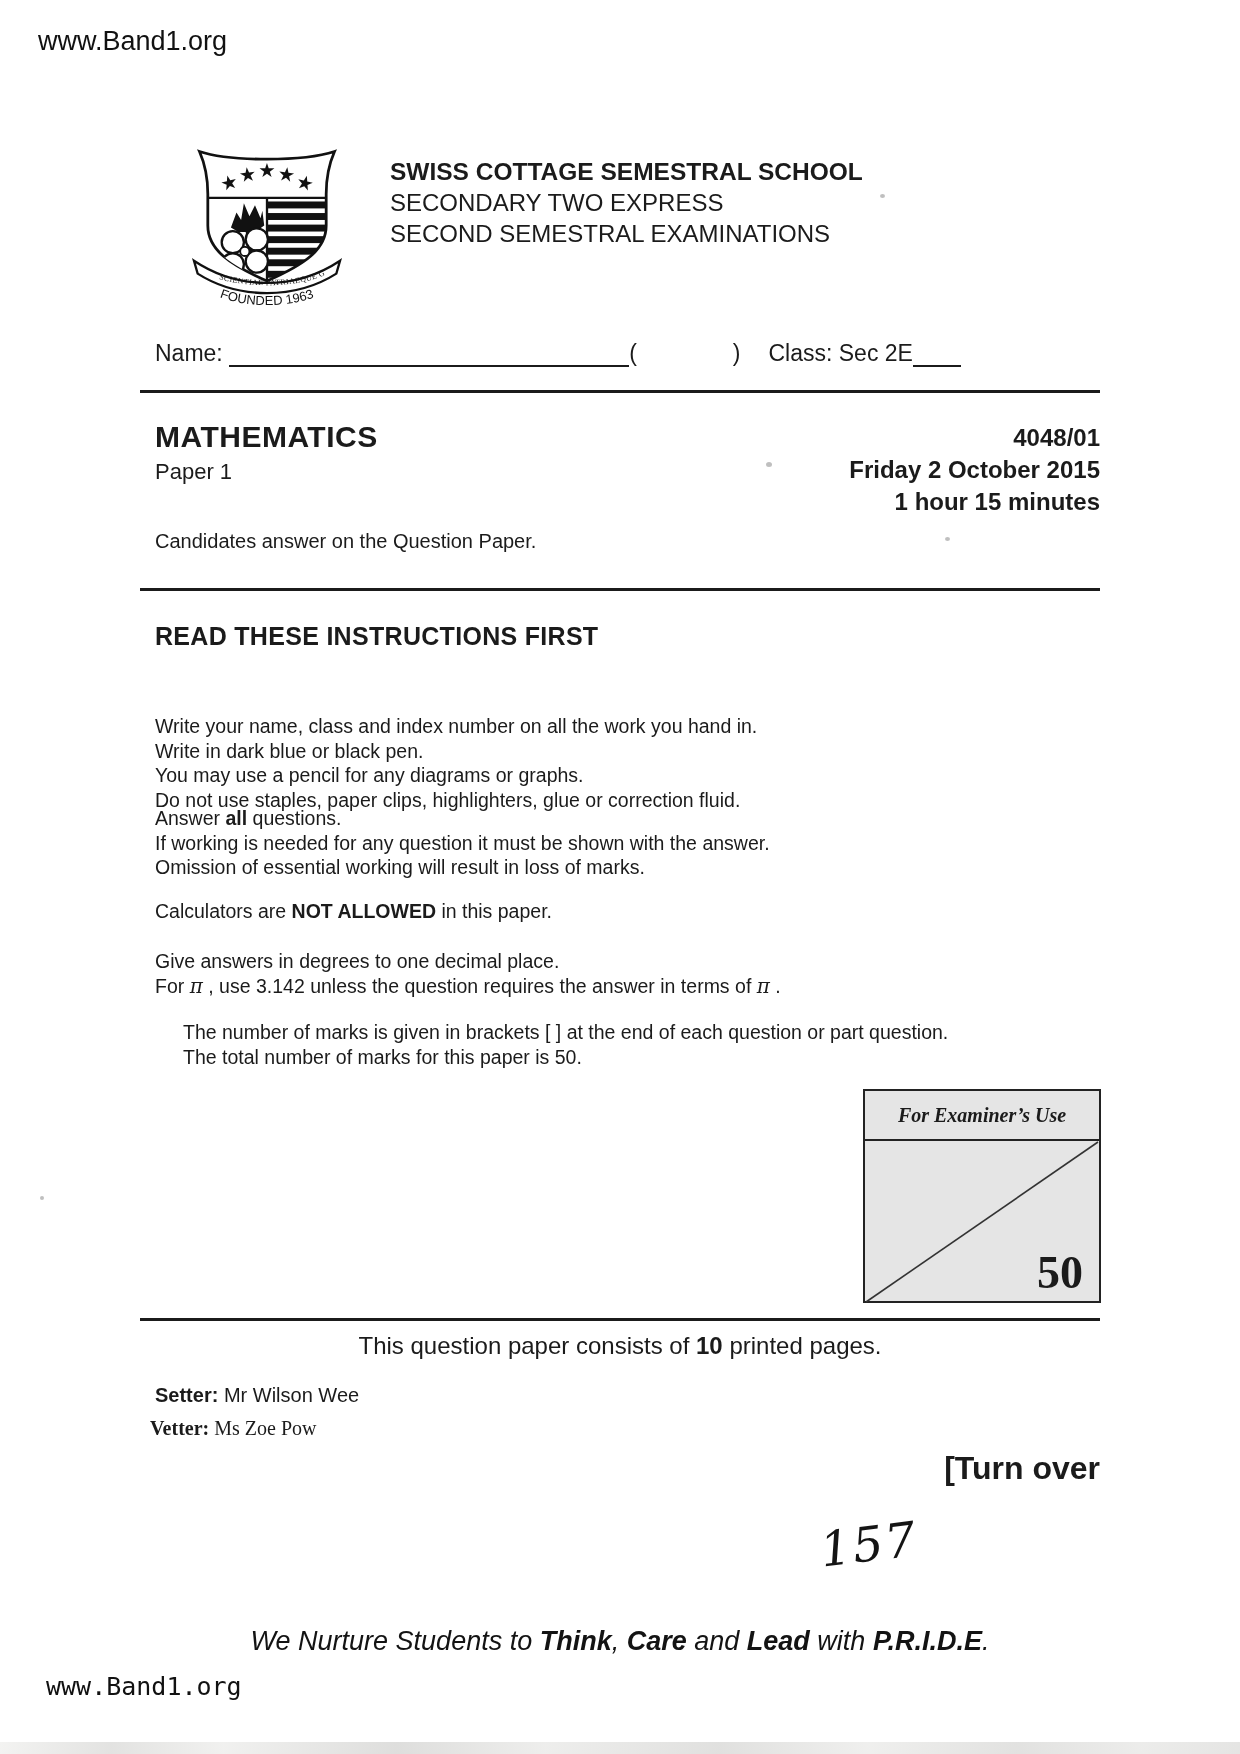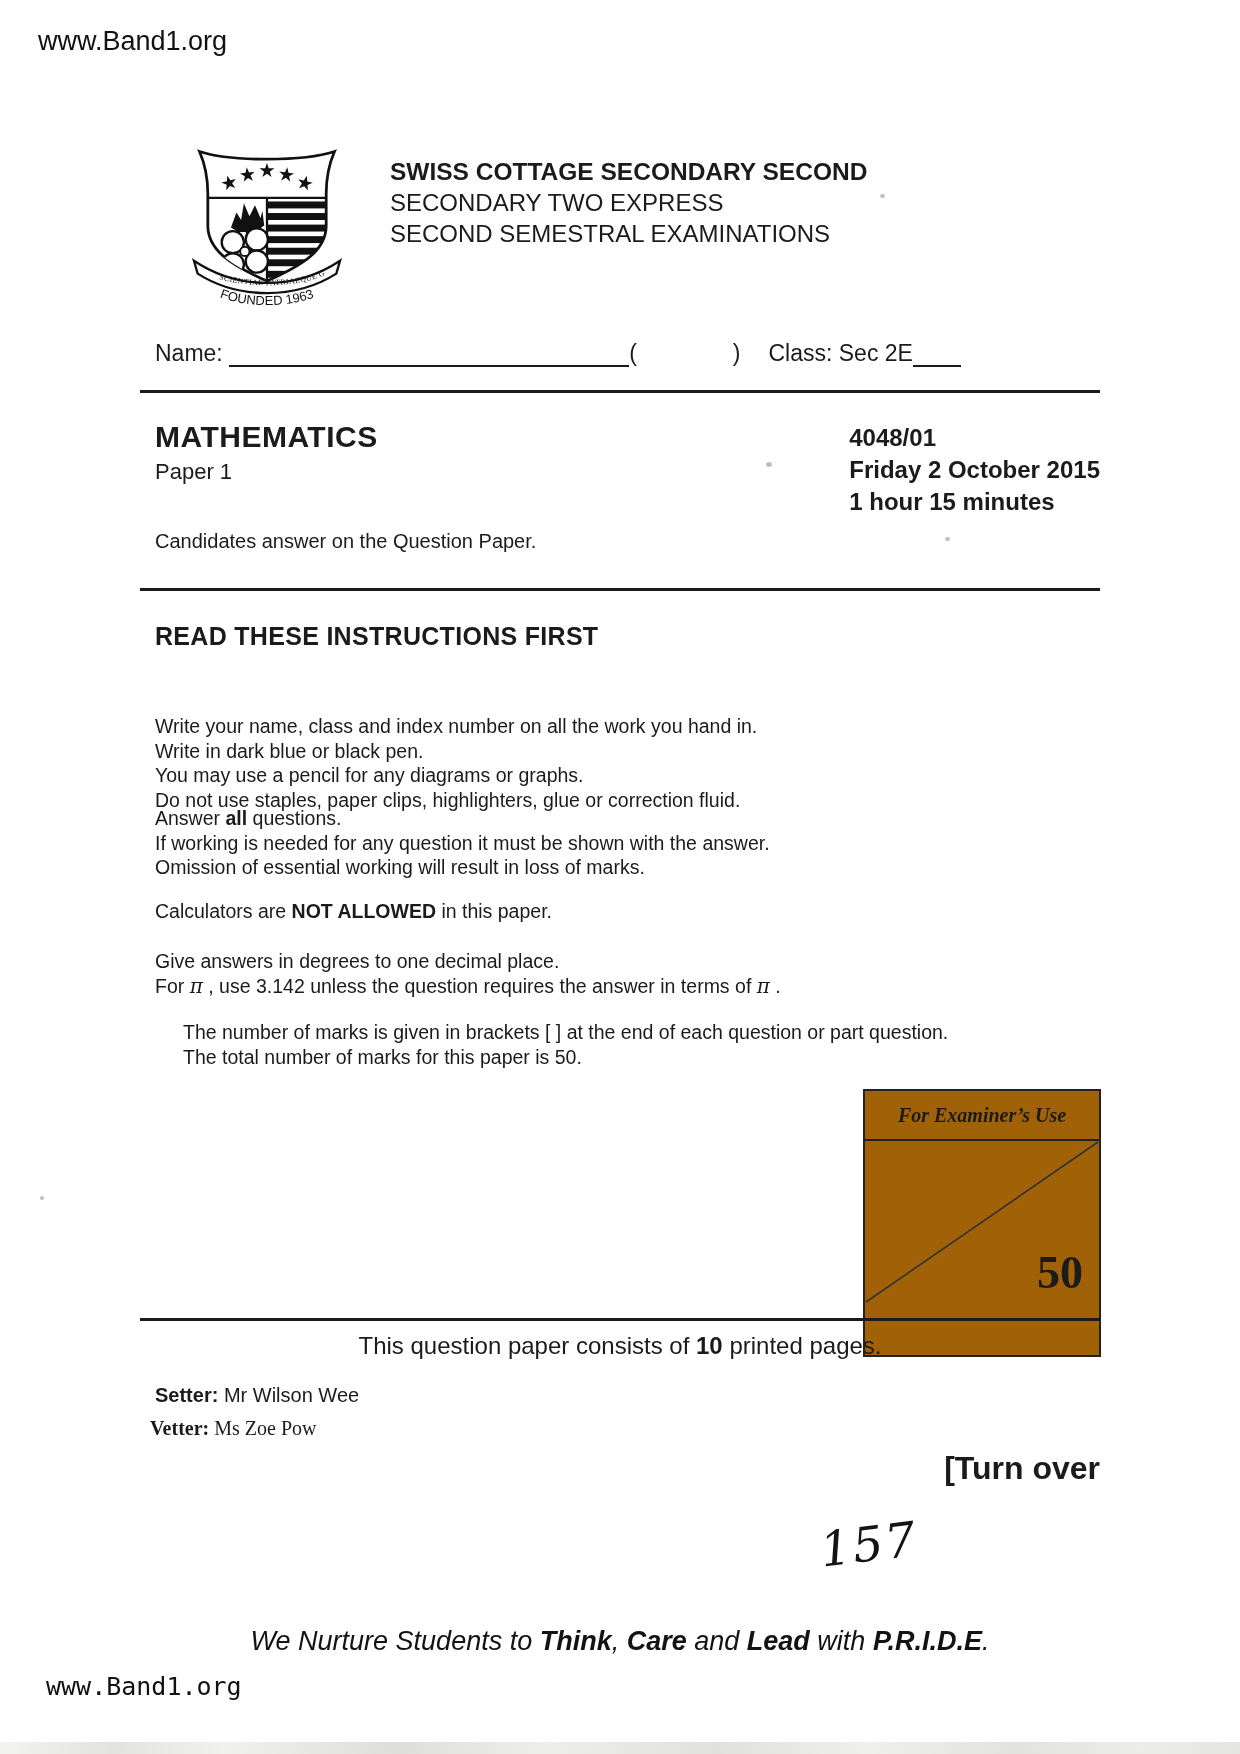--- a/index.html
+++ b/index.html
@@ -25,35 +25,35 @@
   .class-underline{display:inline-block;width:48px;border-bottom:2px solid #1b1b1b;height:24px;vertical-align:bottom;}
 
   .rule{left:140px;width:960px;height:3px;background:#1b1b1b;}
   .rule-1{top:390px;}
   .rule-2{top:588px;}
   .rule-3{top:1318px;}
 
   
   .subject{left:155px;top:420px;font-size:30px;font-weight:bold;letter-spacing:.5px;}
   .paper-no{left:155px;top:459px;font-size:22px;}
-  .right-col{right:140px;top:422px;font-size:24px;font-weight:bold;line-height:32px;}
+  .right-col{right:140px;top:422px;text-align:right;font-size:24px;font-weight:bold;line-height:32px;}
   .candidates-note{left:155px;top:530px;font-size:20px;}
 
   
   .instr-heading{left:155px;top:622px;font-size:25px;font-weight:bold;letter-spacing:.3px;}
   .instr{left:155px;font-size:19.5px;line-height:24.5px;}
   .p1{top:686px;margin-top:28px;}
   .p2{top:806px;}
   .p3{top:899px;}
   .p4{top:949px;}
   .p5{top:1020px;margin-left:28px;}
   .pi{font-family:"DejaVu Serif", serif;font-style:italic;font-size:20px;}
 
   
-  .examiner-box{left:863px;top:1089px;width:238px;height:268px;border:2px solid #222;box-sizing:border-box;background:#a16207;}
+  .examiner-box{left:863px;top:1089px;width:238px;height:214px;border:2px solid #222;box-sizing:border-box;background:#e5e5e5;}
   .examiner-head{height:48px;border-bottom:2px solid #222;display:flex;align-items:center;justify-content:center;
     font-family:"Liberation Serif", serif;font-weight:bold;font-style:italic;font-size:20px;}
   .examiner-body{position:relative;height:162px;}
   .examiner-total{position:absolute;right:16px;bottom:4px;font-family:"Liberation Serif", serif;font-weight:bold;font-size:46px;}
 
   .pages-note{left:140px;top:1332px;width:960px;text-align:center;font-size:24px;}
   .setter-row{left:155px;top:1384px;font-size:20px;}
   .vetter-row{left:150px;top:1417px;font-size:20px;font-family:Liberation Serif, serif;}
   .turn-over{right:140px;top:1450px;font-size:32px;font-weight:bold;}
 
@@ -123,21 +123,21 @@
     </defs>
     <text font-size="8.5" fill="#111" font-family="Liberation Serif, serif" letter-spacing="0.5">
       <textPath href="#mottoPath" startOffset="8%">SCIENTIAE PATRIAEQUE GRATIA</textPath>
     </text>
     <text font-size="14" fill="#111" font-family="Liberation Sans, sans-serif">
       <textPath href="#foundedPath" startOffset="7%">FOUNDED 1963</textPath>
     </text>
   </svg>
 
   <div class="abs school-block">
-    <div class="school-name">SWISS COTTAGE SECONDARY SECOND</div>
+    <div class="school-name">SWISS COTTAGE SEMESTRAL SCHOOL</div>
     <div>SECONDARY TWO EXPRESS</div>
     <div>SECOND SEMESTRAL EXAMINATIONS</div>
   </div>
 
   <div class="abs name-row">
     <span>Name:</span>
     <span class="name-underline"></span><span>(</span><span class="paren-gap"></span><span>)</span><span class="class-gap"></span><span>Class: Sec 2E</span><span class="class-underline"></span>
   </div>
 
   <div class="abs rule rule-1"></div>

